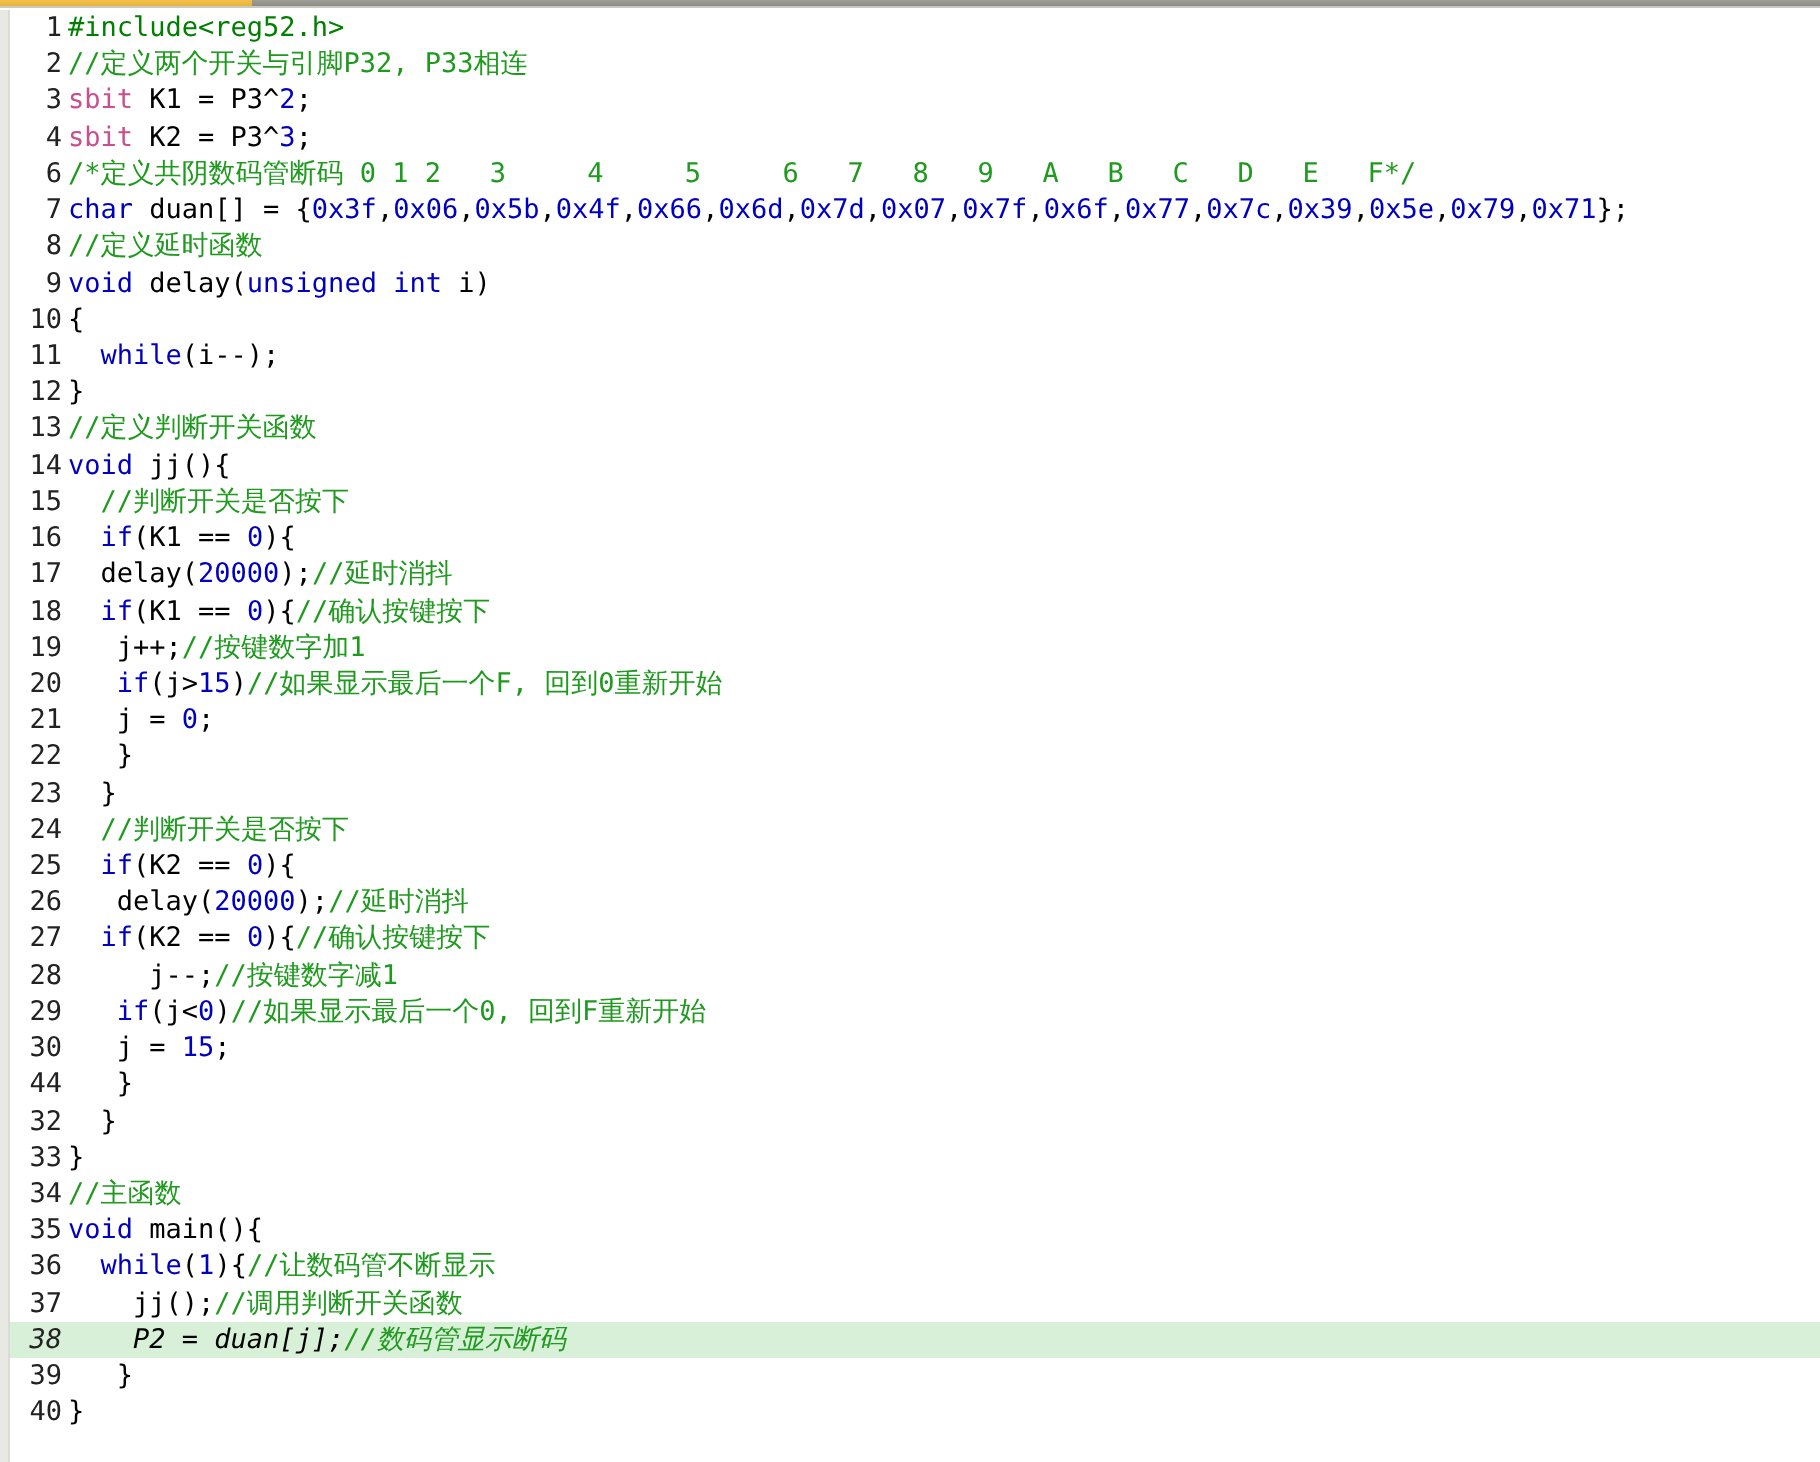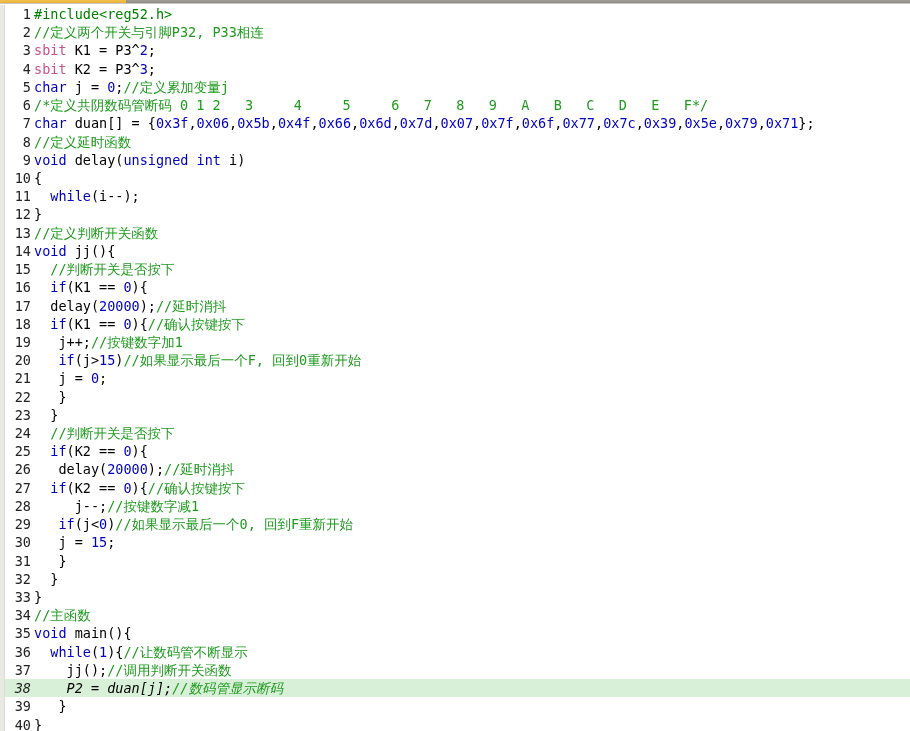--- a/index.html
+++ b/index.html
@@ -112,21 +112,20 @@
 </div>
 
 <div id="left-strip"></div>
 
 <div id="editor">
   <div id="code-lines">
       <div class="code-line"><span class="ln">1</span><span class="code-text"><span class="t-pre">#include&lt;reg52.h&gt;</span></span></div>
       <div class="code-line"><span class="ln">2</span><span class="code-text"><span class="t-cmt">//定义两个开关与引脚P32, P33相连</span></span></div>
       <div class="code-line"><span class="ln">3</span><span class="code-text"><span class="t-sbit">sbit</span><span class="t-plain"> K1 = P3^</span><span class="t-num">2</span><span class="t-plain">;</span></span></div>
       <div class="code-line"><span class="ln">4</span><span class="code-text"><span class="t-sbit">sbit</span><span class="t-plain"> K2 = P3^</span><span class="t-num">3</span><span class="t-plain">;</span></span></div>
-      <div class="code-line"><span class="ln">5</span><span class="code-text"><span class="t-kw">char</span><span class="t-plain"> j = </span><span class="t-num">0</span><span class="t-plain">;</span><span class="t-cmt">//定义累加变量j</span></span></div>
       <div class="code-line"><span class="ln">6</span><span class="code-text"><span class="t-cmt">/*定义共阴数码管断码 0 1 2   3     4     5     6   7   8   9   A   B   C   D   E   F*/</span></span></div>
       <div class="code-line"><span class="ln">7</span><span class="code-text"><span class="t-kw">char</span><span class="t-plain"> duan[] = {</span><span class="t-num">0x3f</span><span class="t-plain">,</span><span class="t-num">0x06</span><span class="t-plain">,</span><span class="t-num">0x5b</span><span class="t-plain">,</span><span class="t-num">0x4f</span><span class="t-plain">,</span><span class="t-num">0x66</span><span class="t-plain">,</span><span class="t-num">0x6d</span><span class="t-plain">,</span><span class="t-num">0x7d</span><span class="t-plain">,</span><span class="t-num">0x07</span><span class="t-plain">,</span><span class="t-num">0x7f</span><span class="t-plain">,</span><span class="t-num">0x6f</span><span class="t-plain">,</span><span class="t-num">0x77</span><span class="t-plain">,</span><span class="t-num">0x7c</span><span class="t-plain">,</span><span class="t-num">0x39</span><span class="t-plain">,</span><span class="t-num">0x5e</span><span class="t-plain">,</span><span class="t-num">0x79</span><span class="t-plain">,</span><span class="t-num">0x71</span><span class="t-plain">};</span></span></div>
       <div class="code-line"><span class="ln">8</span><span class="code-text"><span class="t-cmt">//定义延时函数</span></span></div>
       <div class="code-line"><span class="ln">9</span><span class="code-text"><span class="t-kw">void</span><span class="t-plain"> delay(</span><span class="t-kw">unsigned int</span><span class="t-plain"> i)</span></span></div>
       <div class="code-line"><span class="ln">10</span><span class="code-text"><span class="t-plain">{</span></span></div>
       <div class="code-line"><span class="ln">11</span><span class="code-text"><span class="t-plain">  </span><span class="t-kw">while</span><span class="t-plain">(i--);</span></span></div>
       <div class="code-line"><span class="ln">12</span><span class="code-text"><span class="t-plain">}</span></span></div>
       <div class="code-line"><span class="ln">13</span><span class="code-text"><span class="t-cmt">//定义判断开关函数</span></span></div>
       <div class="code-line"><span class="ln">14</span><span class="code-text"><span class="t-kw">void</span><span class="t-plain"> jj(){</span></span></div>
       <div class="code-line"><span class="ln">15</span><span class="code-text"><span class="t-plain">  </span><span class="t-cmt">//判断开关是否按下</span></span></div>
@@ -138,21 +137,21 @@
       <div class="code-line"><span class="ln">21</span><span class="code-text"><span class="t-plain">   j = </span><span class="t-num">0</span><span class="t-plain">;</span></span></div>
       <div class="code-line"><span class="ln">22</span><span class="code-text"><span class="t-plain">   }</span></span></div>
       <div class="code-line"><span class="ln">23</span><span class="code-text"><span class="t-plain">  }</span></span></div>
       <div class="code-line"><span class="ln">24</span><span class="code-text"><span class="t-plain">  </span><span class="t-cmt">//判断开关是否按下</span></span></div>
       <div class="code-line"><span class="ln">25</span><span class="code-text"><span class="t-plain">  </span><span class="t-kw">if</span><span class="t-plain">(K2 == </span><span class="t-num">0</span><span class="t-plain">){</span></span></div>
       <div class="code-line"><span class="ln">26</span><span class="code-text"><span class="t-plain">   delay(</span><span class="t-num">20000</span><span class="t-plain">);</span><span class="t-cmt">//延时消抖</span></span></div>
       <div class="code-line"><span class="ln">27</span><span class="code-text"><span class="t-plain">  </span><span class="t-kw">if</span><span class="t-plain">(K2 == </span><span class="t-num">0</span><span class="t-plain">){</span><span class="t-cmt">//确认按键按下</span></span></div>
       <div class="code-line"><span class="ln">28</span><span class="code-text"><span class="t-plain">     j--;</span><span class="t-cmt">//按键数字减1</span></span></div>
       <div class="code-line"><span class="ln">29</span><span class="code-text"><span class="t-plain">   </span><span class="t-kw">if</span><span class="t-plain">(j&lt;</span><span class="t-num">0</span><span class="t-plain">)</span><span class="t-cmt">//如果显示最后一个0, 回到F重新开始</span></span></div>
       <div class="code-line"><span class="ln">30</span><span class="code-text"><span class="t-plain">   j = </span><span class="t-num">15</span><span class="t-plain">;</span></span></div>
-      <div class="code-line"><span class="ln">31</span><span class="code-text"><span class="t-plain">   }</span></span></div>
+      <div class="code-line"><span class="ln">44</span><span class="code-text"><span class="t-plain">   }</span></span></div>
       <div class="code-line"><span class="ln">32</span><span class="code-text"><span class="t-plain">  }</span></span></div>
       <div class="code-line"><span class="ln">33</span><span class="code-text"><span class="t-plain">}</span></span></div>
       <div class="code-line"><span class="ln">34</span><span class="code-text"><span class="t-cmt">//主函数</span></span></div>
       <div class="code-line"><span class="ln">35</span><span class="code-text"><span class="t-kw">void</span><span class="t-plain"> main(){</span></span></div>
       <div class="code-line"><span class="ln">36</span><span class="code-text"><span class="t-plain">  </span><span class="t-kw">while</span><span class="t-plain">(</span><span class="t-num">1</span><span class="t-plain">){</span><span class="t-cmt">//让数码管不断显示</span></span></div>
       <div class="code-line"><span class="ln">37</span><span class="code-text"><span class="t-plain">    jj();</span><span class="t-cmt">//调用判断开关函数</span></span></div>
       <div class="code-line hl"><span class="ln">38</span><span class="code-text"><span class="t-plain">    P2 = duan[j];</span><span class="t-cmt">//数码管显示断码</span></span></div>
       <div class="code-line"><span class="ln">39</span><span class="code-text"><span class="t-plain">   }</span></span></div>
       <div class="code-line"><span class="ln">40</span><span class="code-text"><span class="t-plain">}</span></span></div>
     </div>

